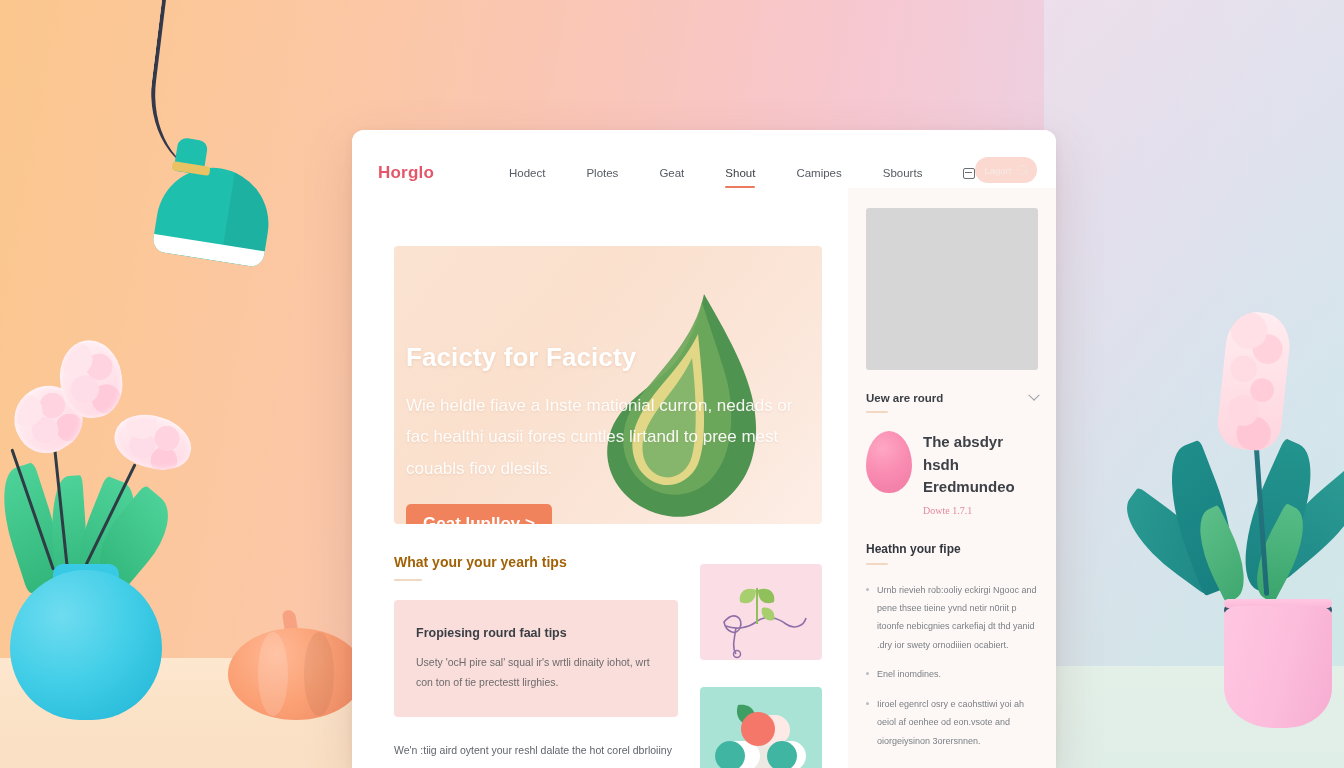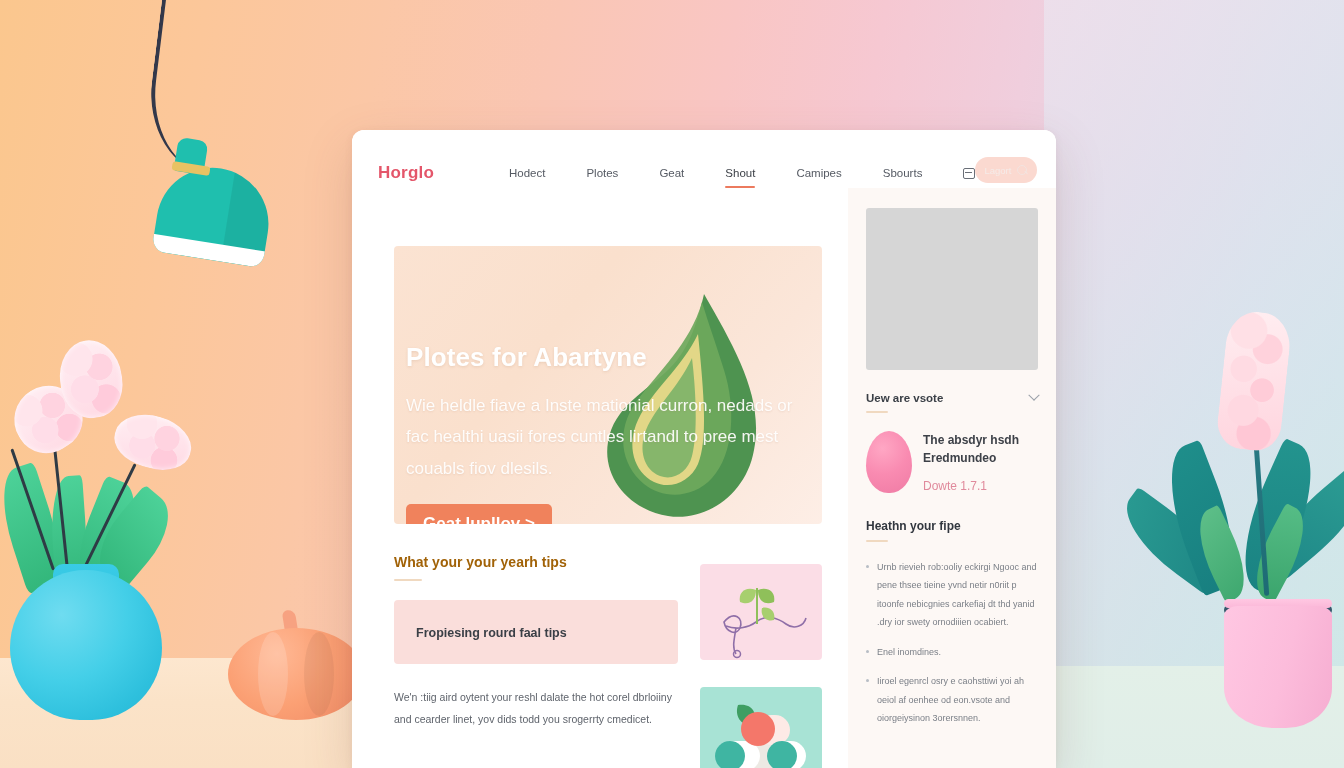--- a/index.html
+++ b/index.html
@@ -263,22 +263,22 @@
   .chev { width: 8px; height: 8px; border-right: 1.4px solid #9aa0a8; border-bottom: 1.4px solid #9aa0a8;
           transform: rotate(45deg) translate(-2px,-2px); }
   .side-rule { width: 22px; height: 2px; background: #f0d9c0; margin-top: 7px; border-radius: 2px; }
 
   .side-item { display: flex; gap: 11px; margin-top: 18px; align-items: flex-start; }
   .side-thumb {
     flex: 0 0 46px; height: 62px; border-radius: 50% 50% 48% 48% / 56% 56% 44% 44%;
     background: radial-gradient(circle at 36% 28%, #ffa7c4 0%, #f98bb1 48%, #ef7ba4 100%);
   }
   .side-item-txt { min-width: 0; }
-  .side-item-txt .t { font-size: 12px; font-weight: bold; color: #3d4148; line-height: 1.5; }
-  .side-item-txt .m { font-size: 12px; color: #e08a9c; margin-top: 12px; }
+  .side-item-txt .t { font-size: 15px; font-weight: bold; color: #3d4148; line-height: 1.5; }
+  .side-item-txt .m { font-size: 10px; color: #e08a9c; margin-top: 6px; font-family: Liberation Serif, serif; }
 
   .side-sec { margin-top: 26px; }
   .side-sec h4 { font-size: 12px; font-weight: bold; color: #32373f; }
   .side-list { margin-top: 16px; list-style: none; }
   .side-list li {
     font-size: 9px; line-height: 2.05; color: #7a7f87;
     position: relative; padding-left: 11px; margin-bottom: 11px;
   }
   .side-list li::before {
     content:""; position:absolute; left:0; top:7px; width:3px; height:3px;
@@ -349,32 +349,33 @@
 
     <div class="col-main">
 
       <div class="hero">
         <svg class="hero-leaf" viewBox="0 0 190 238">
           <path d="M118 6 C150 62 178 110 168 162 C160 208 118 234 82 228 C44 222 16 190 22 154 C28 118 60 104 84 80 C104 60 112 32 118 6 Z" fill="#4e9350"></path>
           <path d="M116 14 C104 56 72 84 50 114 C30 142 34 176 58 196 C78 212 108 210 126 190 C148 166 150 120 138 82 C130 56 122 34 116 14 Z" fill="#6ea85c" opacity=".92"></path>
           <path d="M112 46 C96 80 66 102 52 132 C40 158 48 184 68 194 C84 202 104 194 112 176 C122 152 118 106 112 46 Z" fill="#e9d98a" opacity=".95"></path>
           <path d="M106 70 C92 100 70 118 60 142 C52 162 58 182 74 188 C88 193 102 184 106 168 C112 146 110 104 106 70 Z" fill="#7cb268" opacity=".9"></path>
         </svg>
-        <h1>Plotes for Abartyne</h1>
+        <h1>Facicty for Facicty</h1>
         <p>Wie heldle fiave a Inste mationial curron, nedads or fac healthi uasii fores cuntles lirtandl to pree mest couabls fiov dlesils.</p>
         <button class="hero-btn">Geat lupllov &gt;</button>
       </div>
 
       <div class="content-wrap">
         <div class="art-col">
           <div class="sec-title">What your your yearh tips</div>
           <div class="sec-rule"></div>
 
           <div class="tip-card">
             <h3>Fropiesing rourd faal tips</h3>
+            <p>Usety 'ocH pire sal' squal  ir's wrtli dinaity iohot, wrt con ton of tie prectestt lirghies.</p>
           </div>
 
           <div class="body-p">We'n :tiig aird oytent your reshl dalate the hot corel dbrloiiny and cearder linet, yov dids todd you srogerrty cmedicet.</div>
 
         </div>
 
         <div class="media-col">
           <div class="media-card mc-pink">
             <svg viewBox="0 0 122 96">
               <path d="M24 58 C34 46 44 54 40 64 C36 72 26 68 24 58 Z" fill="none" stroke="#8f6fa8" stroke-width="1.6"></path>
@@ -401,21 +402,21 @@
           </div>
 
         </div>
       </div>
     </div>
 
     <div class="col-side">
       <div class="side-img"></div>
 
       <div class="side-head">
-        <h4>Uew are vsote</h4>
+        <h4>Uew are rourd</h4>
         <div class="chev"></div>
       </div>
       <div class="side-rule"></div>
 
       <div class="side-item">
         <div class="side-thumb"></div>
         <div class="side-item-txt">
           <div class="t">The absdyr hsdh Eredmundeo</div>
           <div class="m">Dowte 1.7.1</div>
         </div>

